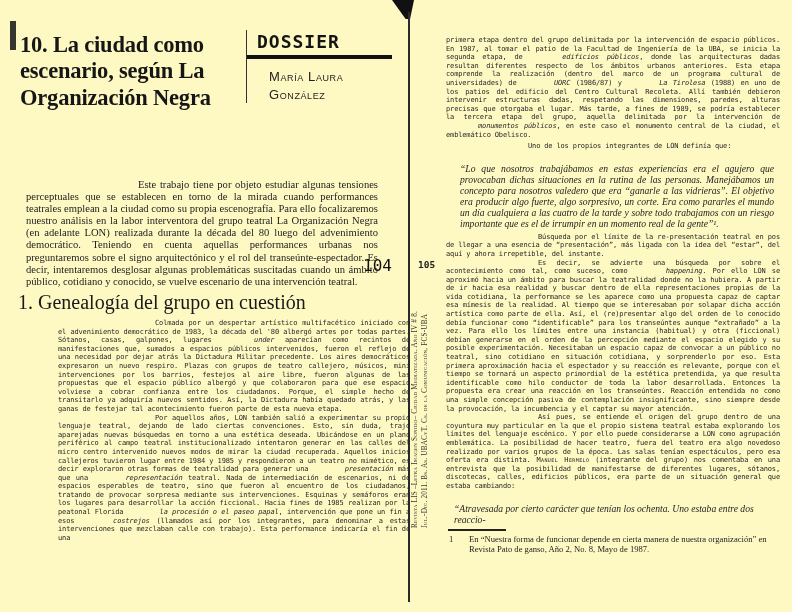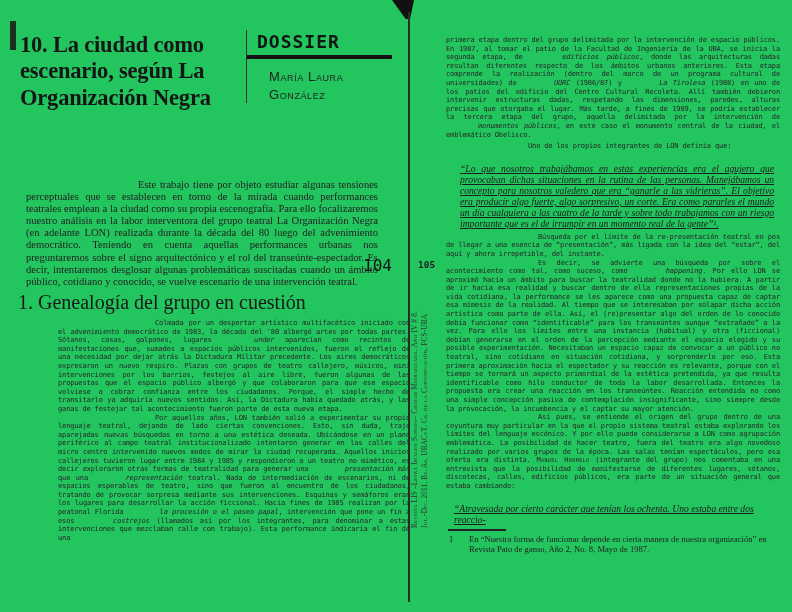--- a/index.html
+++ b/index.html
@@ -3,21 +3,21 @@
 <meta charset="utf-8">
 <style>
   html,body{margin:0;padding:0;}
   body{
     width:792px;height:612px;
     background:#f6f5f1;
     font-family:"Liberation Serif", serif;
     color:#1e1e1e;
     overflow:hidden;
   }
-  .scan{position:absolute;left:0;top:0;width:792px;height:612px;background:#22c55e;}
+  .scan{position:absolute;left:0;top:0;width:792px;height:612px;background:#fef9c3;}
 
   
   .mark-topleft{position:absolute;left:10px;top:21px;width:6px;height:29px;background:#1a1a1a;opacity:.88;}
   .gutter-line{position:absolute;left:408px;top:12px;width:2px;height:590px;background:#2a2a2a;}
   .gutter-wedge{position:absolute;left:392px;top:0;width:22px;height:19px;background:#111;
     clip-path:polygon(0 0,100% 0,82% 100%,62% 100%);}
 
   
   .title{position:absolute;left:20px;top:32px;width:212px;
     font-family:"Liberation Serif", serif;font-size:22.5px;line-height:1.17;
@@ -51,21 +51,21 @@
     text-align:justify;color:#262626;margin:0;letter-spacing:-0.15px;}
   .leftbody{position:absolute;left:18px;top:319px;width:352px;margin-left:40px;}
   .leftbody .body{text-indent:97px;}
 
   .rcol{position:absolute;left:446px;top:36px;width:334px;}
   .rcol .body.ind2{text-indent:92px;}
   .lead{margin-top:3px;margin-bottom:12px;text-indent:82px;text-align:left;}
 
   blockquote.quote{margin:3px 6px 4px 14px;
     font-family:"Liberation Serif", serif;font-style:italic;font-size:9.6px;
-    line-height:11px;text-align:justify;color:#1d1d1d;text-decoration:underline;}
+    line-height:11px;text-align:justify;color:#1d1d1d;}
   blockquote.q2{margin:12px 2px 2px 8px;text-align:left;}
 
   .fnrule{width:58px;height:2px;background:#222;margin:4px 0 3px 2px;}
   .footnote{display:flex;font-family:"Liberation Serif", serif;font-size:8.6px;line-height:10px;color:#222;}
   .fnnum{width:20px;flex:0 0 20px;padding-left:3px;}
   .fntext{flex:1;padding-right:4px;}
 
   
   .sidebar{position:absolute;left:411px;top:528px;width:246px;height:22px;
     transform:rotate(-90deg);transform-origin:left top;

